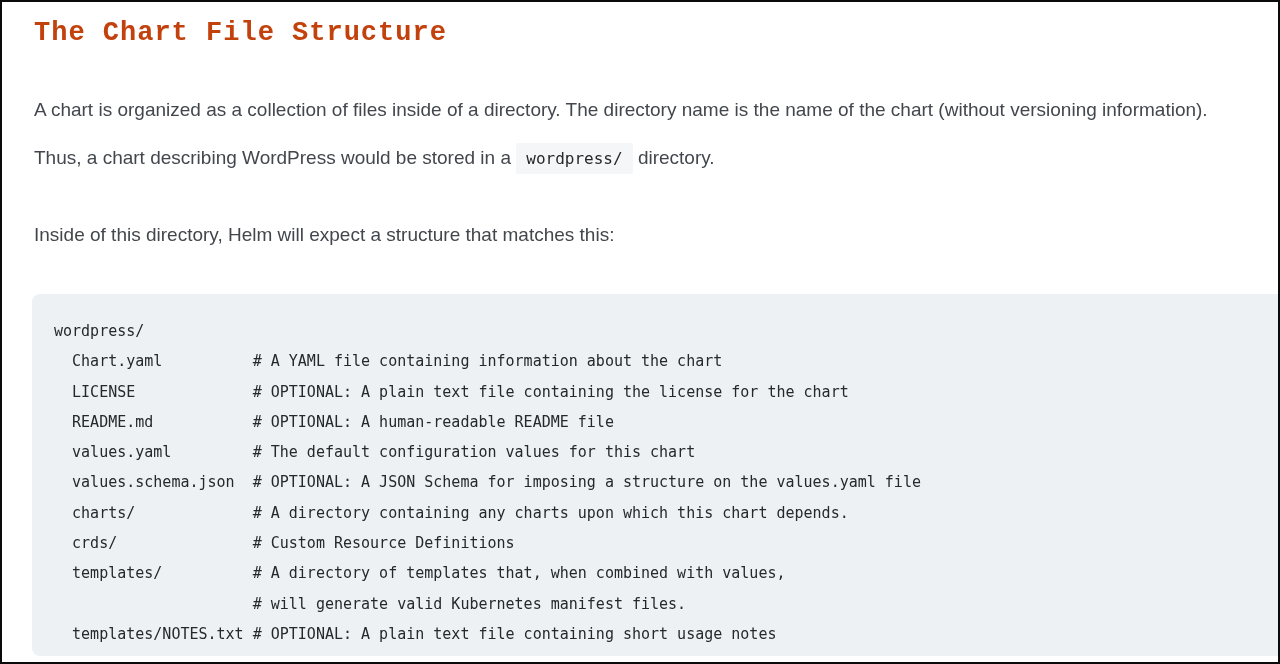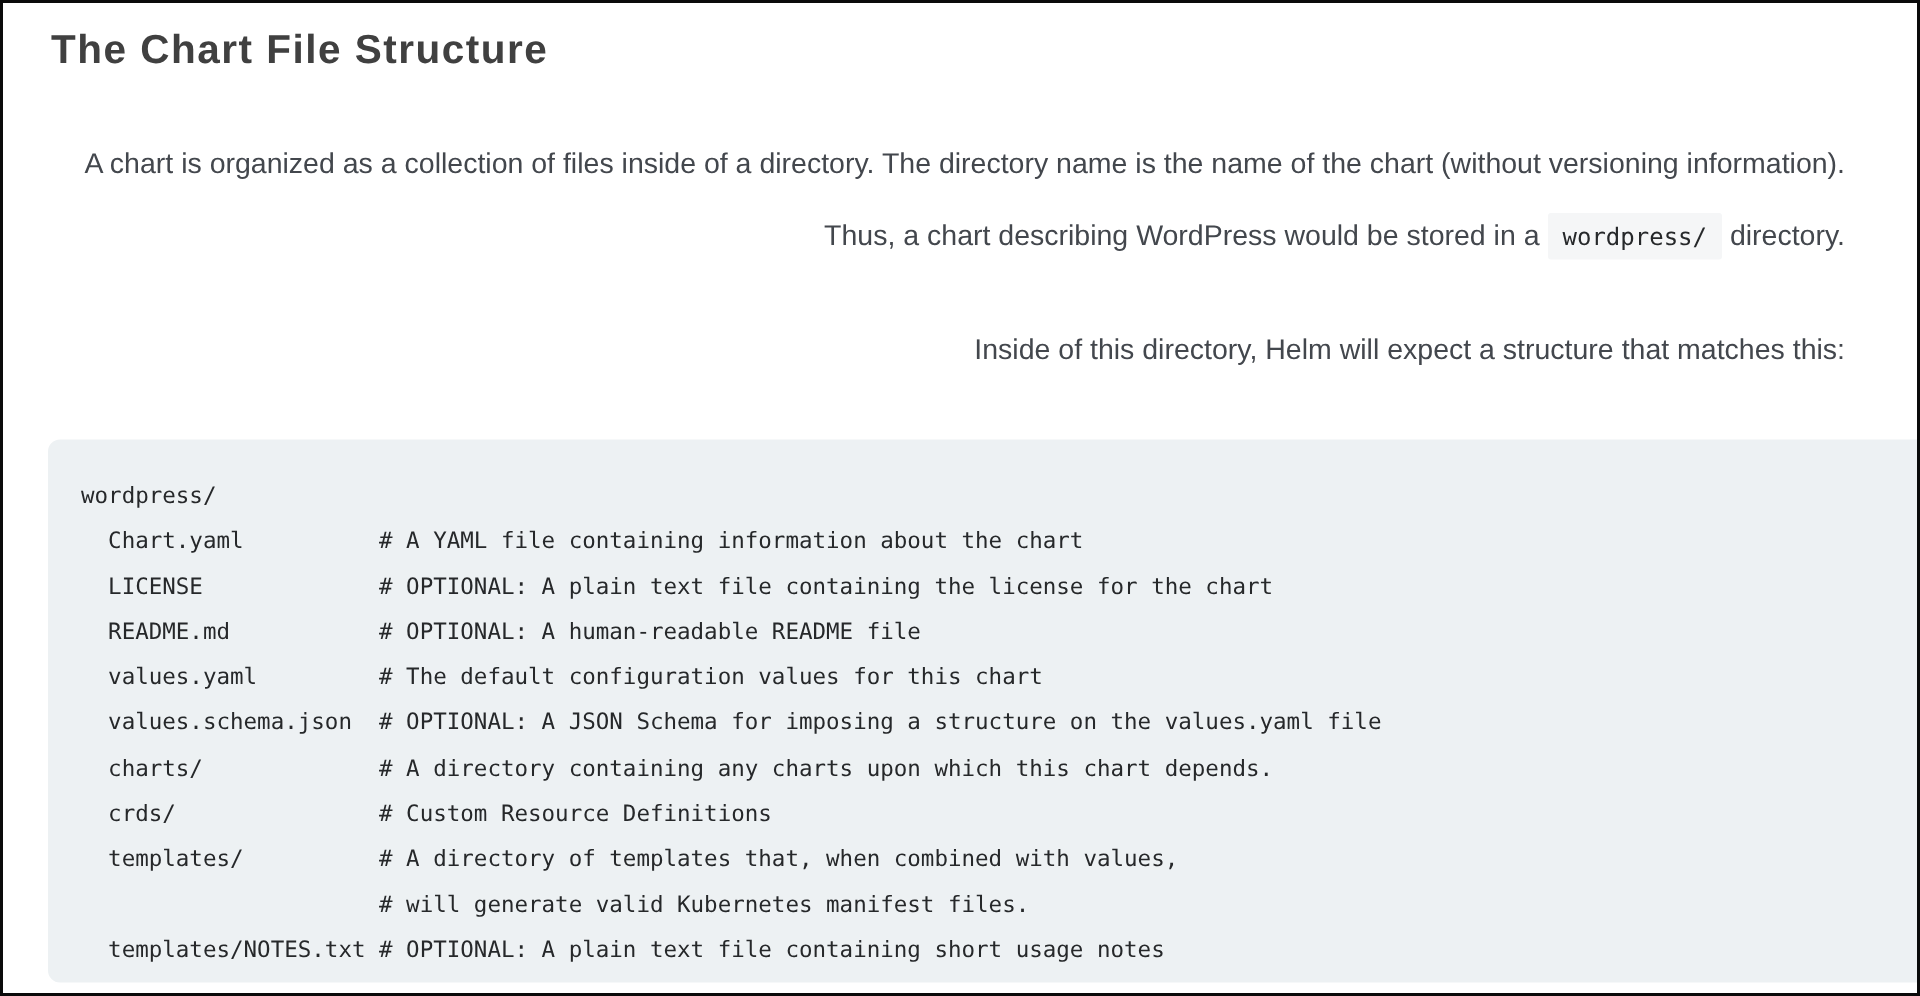--- a/index.html
+++ b/index.html
@@ -10,33 +10,32 @@
     width: 1280px;
     height: 664px;
     box-sizing: border-box;
     background: #ffffff;
     border: 2px solid #0a0a0a;
     overflow: hidden;
     font-family: "Liberation Sans", sans-serif;
   }
   .page-title {
     margin: 16px 56px 0 32px;
-    font-family: Liberation Sans, sans-serif;
+    font-family: Liberation Mono, monospace;
     font-weight: bold;
     font-size: 27px;
     line-height: 30px;
     letter-spacing: 1px;
-    color: #404040;
+    color: #c2410c;
   }
   .body-text {
     margin: 38px 48px 0 32px;
     font-size: 19px;
     line-height: 47.5px;
     color: #43474d;
-    text-align: right;
   }
   .body-text.second {
     margin-top: 40px;
     line-height: 26px;
   }
   .inline-code {
     font-family: "DejaVu Sans Mono", monospace;
     font-size: 16px;
     color: #26282a;
     background: #f5f6f7;

